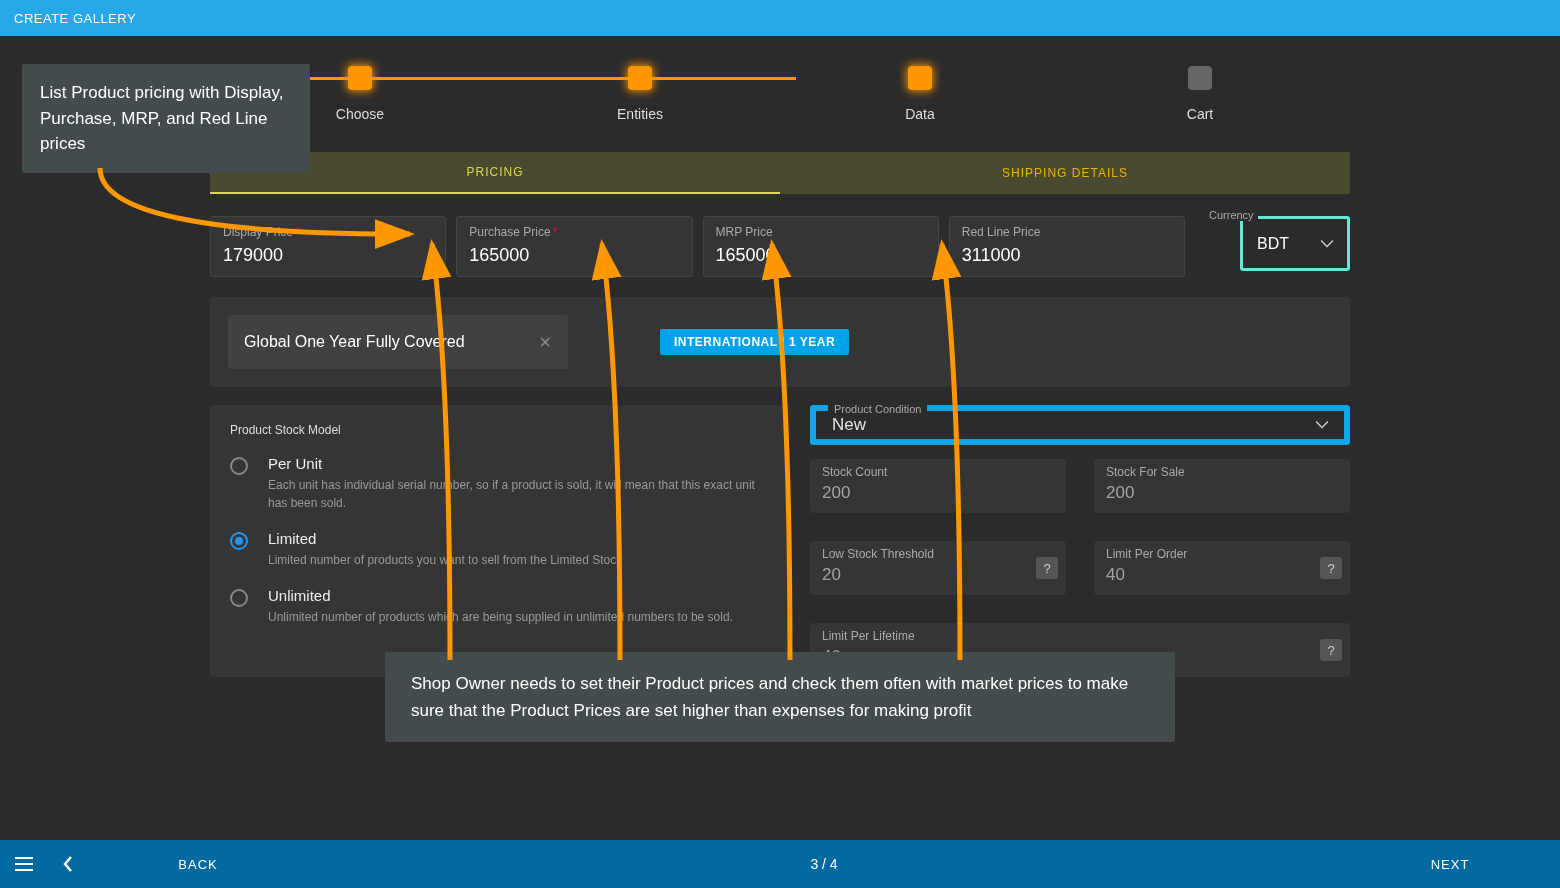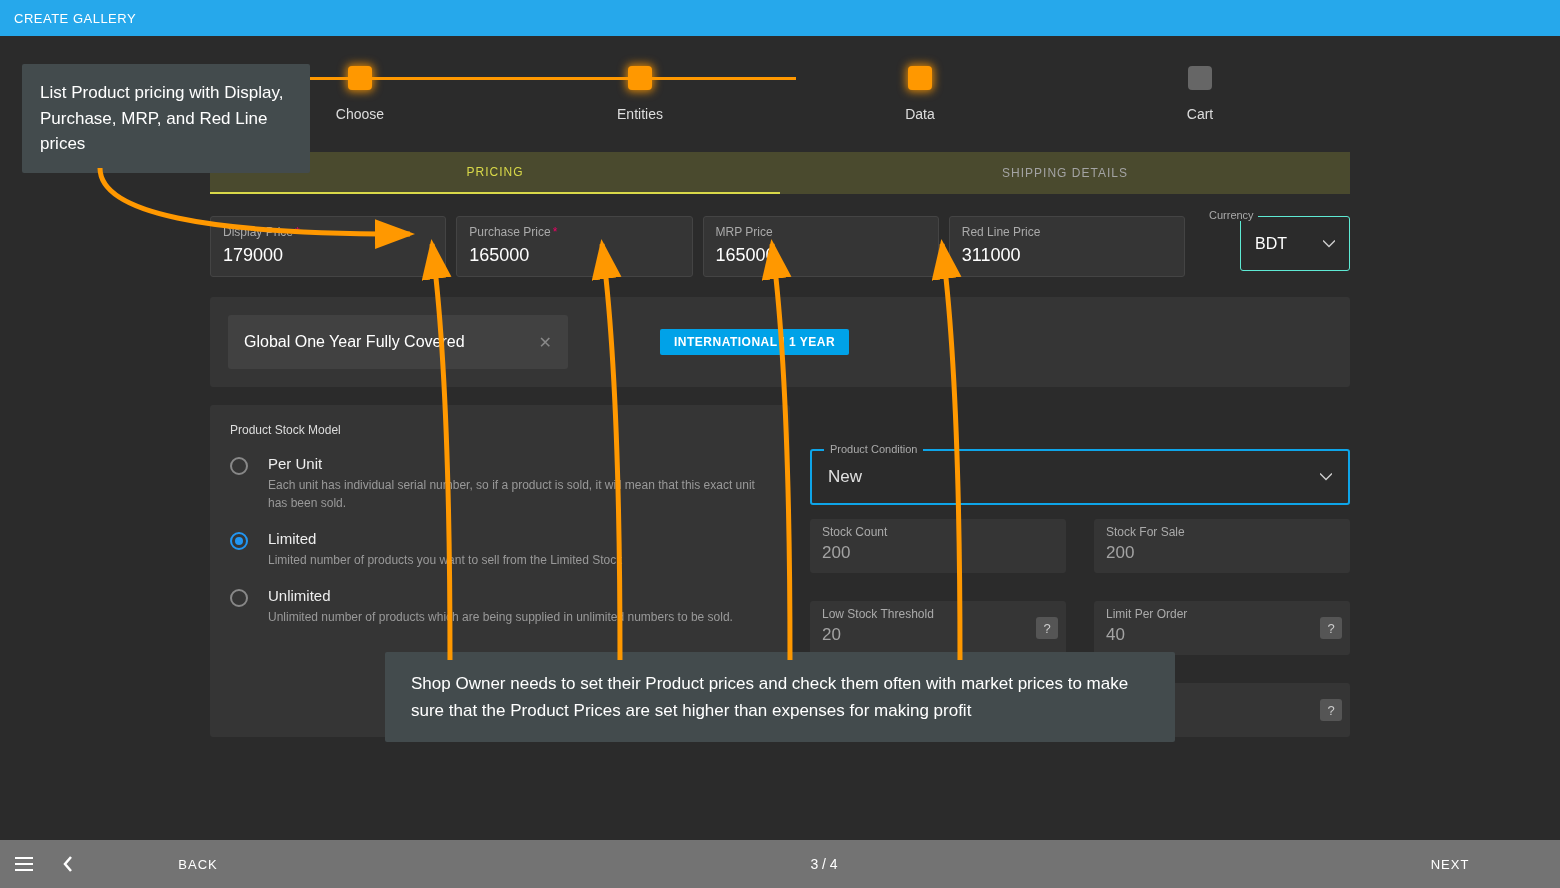--- a/index.html
+++ b/index.html
@@ -57,21 +57,21 @@
 .tabs-row {
   display: flex;
   background: #4a4a2e;
   height: 42px;
 }
 .tab {
   flex: 1;
   display:flex; align-items:center; justify-content:center;
   font-size: 12px;
   letter-spacing: 1px;
-  color: #a3a3a3;
+  color: #eab308;
   cursor: pointer;
 }
 .tab.active { color: #d9d949; border-bottom: 2px solid #d9d949; }
 .form-body { position: relative; }
 .price-row {
   display: flex;
   gap: 10px;
   margin-top: 22px;
 }
 .field-box {
@@ -89,21 +89,21 @@
   flex: 0 0 155px;
   position: relative;
   padding-left: 45px;
 }
 .currency-legend {
   font-size: 11px; color: #aaa;
   position: absolute; top: -7px; left: 10px;
   background: #2b2b2b; padding: 0 4px;
 }
 .currency-body {
-  border: 1px solid #5eead4; border-radius: 3px;
+  border: 3px solid #5eead4; border-radius: 3px;
   height: 55px;
   display:flex; align-items:center; justify-content:space-between;
   padding: 0 14px;
   font-size: 16px; color: #fff;
 }
 .section-card {
   background: #353535;
   border-radius: 3px;
   padding: 18px;
   margin-top: 20px;
@@ -150,24 +150,24 @@
 .radio-circle {
   width: 18px; height: 18px; border: 2px solid #888; border-radius: 50%;
   flex-shrink: 0; margin-top: 2px;
   display:flex; align-items:center; justify-content:center;
 }
 .radio-circle.sel { border-color: #2196f3; }
 .radio-circle.sel::after { content:''; width:8px; height:8px; background:#2196f3; border-radius:50%; }
 .radio-text .rt { font-size: 15px; color: #eee; }
 .radio-text .rd { font-size: 12px; color: #999; margin-top: 4px; line-height: 1.5; }
 .cond-box {
-  border: 2px solid #0ea5e9; border-radius: 3px;
-  padding: 16px 16px;
-  position: relative;
-  display:flex; justify-content:space-between; align-items:center;margin-top:44px;
+  border: 6px solid #0ea5e9; border-radius: 3px;
+  padding: 4px 16px;
+  position: relative;
+  display:flex; justify-content:space-between; align-items:center;
 }
 .cond-legend {
   font-size: 11px; color: #aaa;
   position: absolute; top: -8px; left: 12px;
   background: #2b2b2b; padding: 0 6px;
 }
 .grid-2 { display:grid; grid-template-columns: 1fr 1fr; gap: 28px; margin-top: 14px; }
 .small-field {
   background: #353535;
   border-radius: 3px;
@@ -181,21 +181,21 @@
   width: 22px; height: 22px;
   background: #555; color: #ccc;
   border-radius: 3px;
   display:flex; align-items:center; justify-content:center;
   font-size: 13px;
 }
 .footer {
   position: absolute;
   bottom: 0; left: 0; right: 0;
   height: 48px;
-  background: #737373;
+  background: #0369a1;
   display:flex; align-items:center;
   color: #fff;
 }
 .footer .menu-ic { width: 48px; display:flex; align-items:center; justify-content:center; cursor:pointer;}
 .footer .back-ic { width: 40px; display:flex; align-items:center; justify-content:center; cursor:pointer;}
 .footer .fbtn { flex: 0 0 220px; text-align:center; font-size: 13px; letter-spacing:1px; cursor:pointer;}
 .footer .fspace { flex:1; text-align:center; font-size: 14px;}
 .callout1 {
   position:absolute;
   top: 64px; left: 22px;

